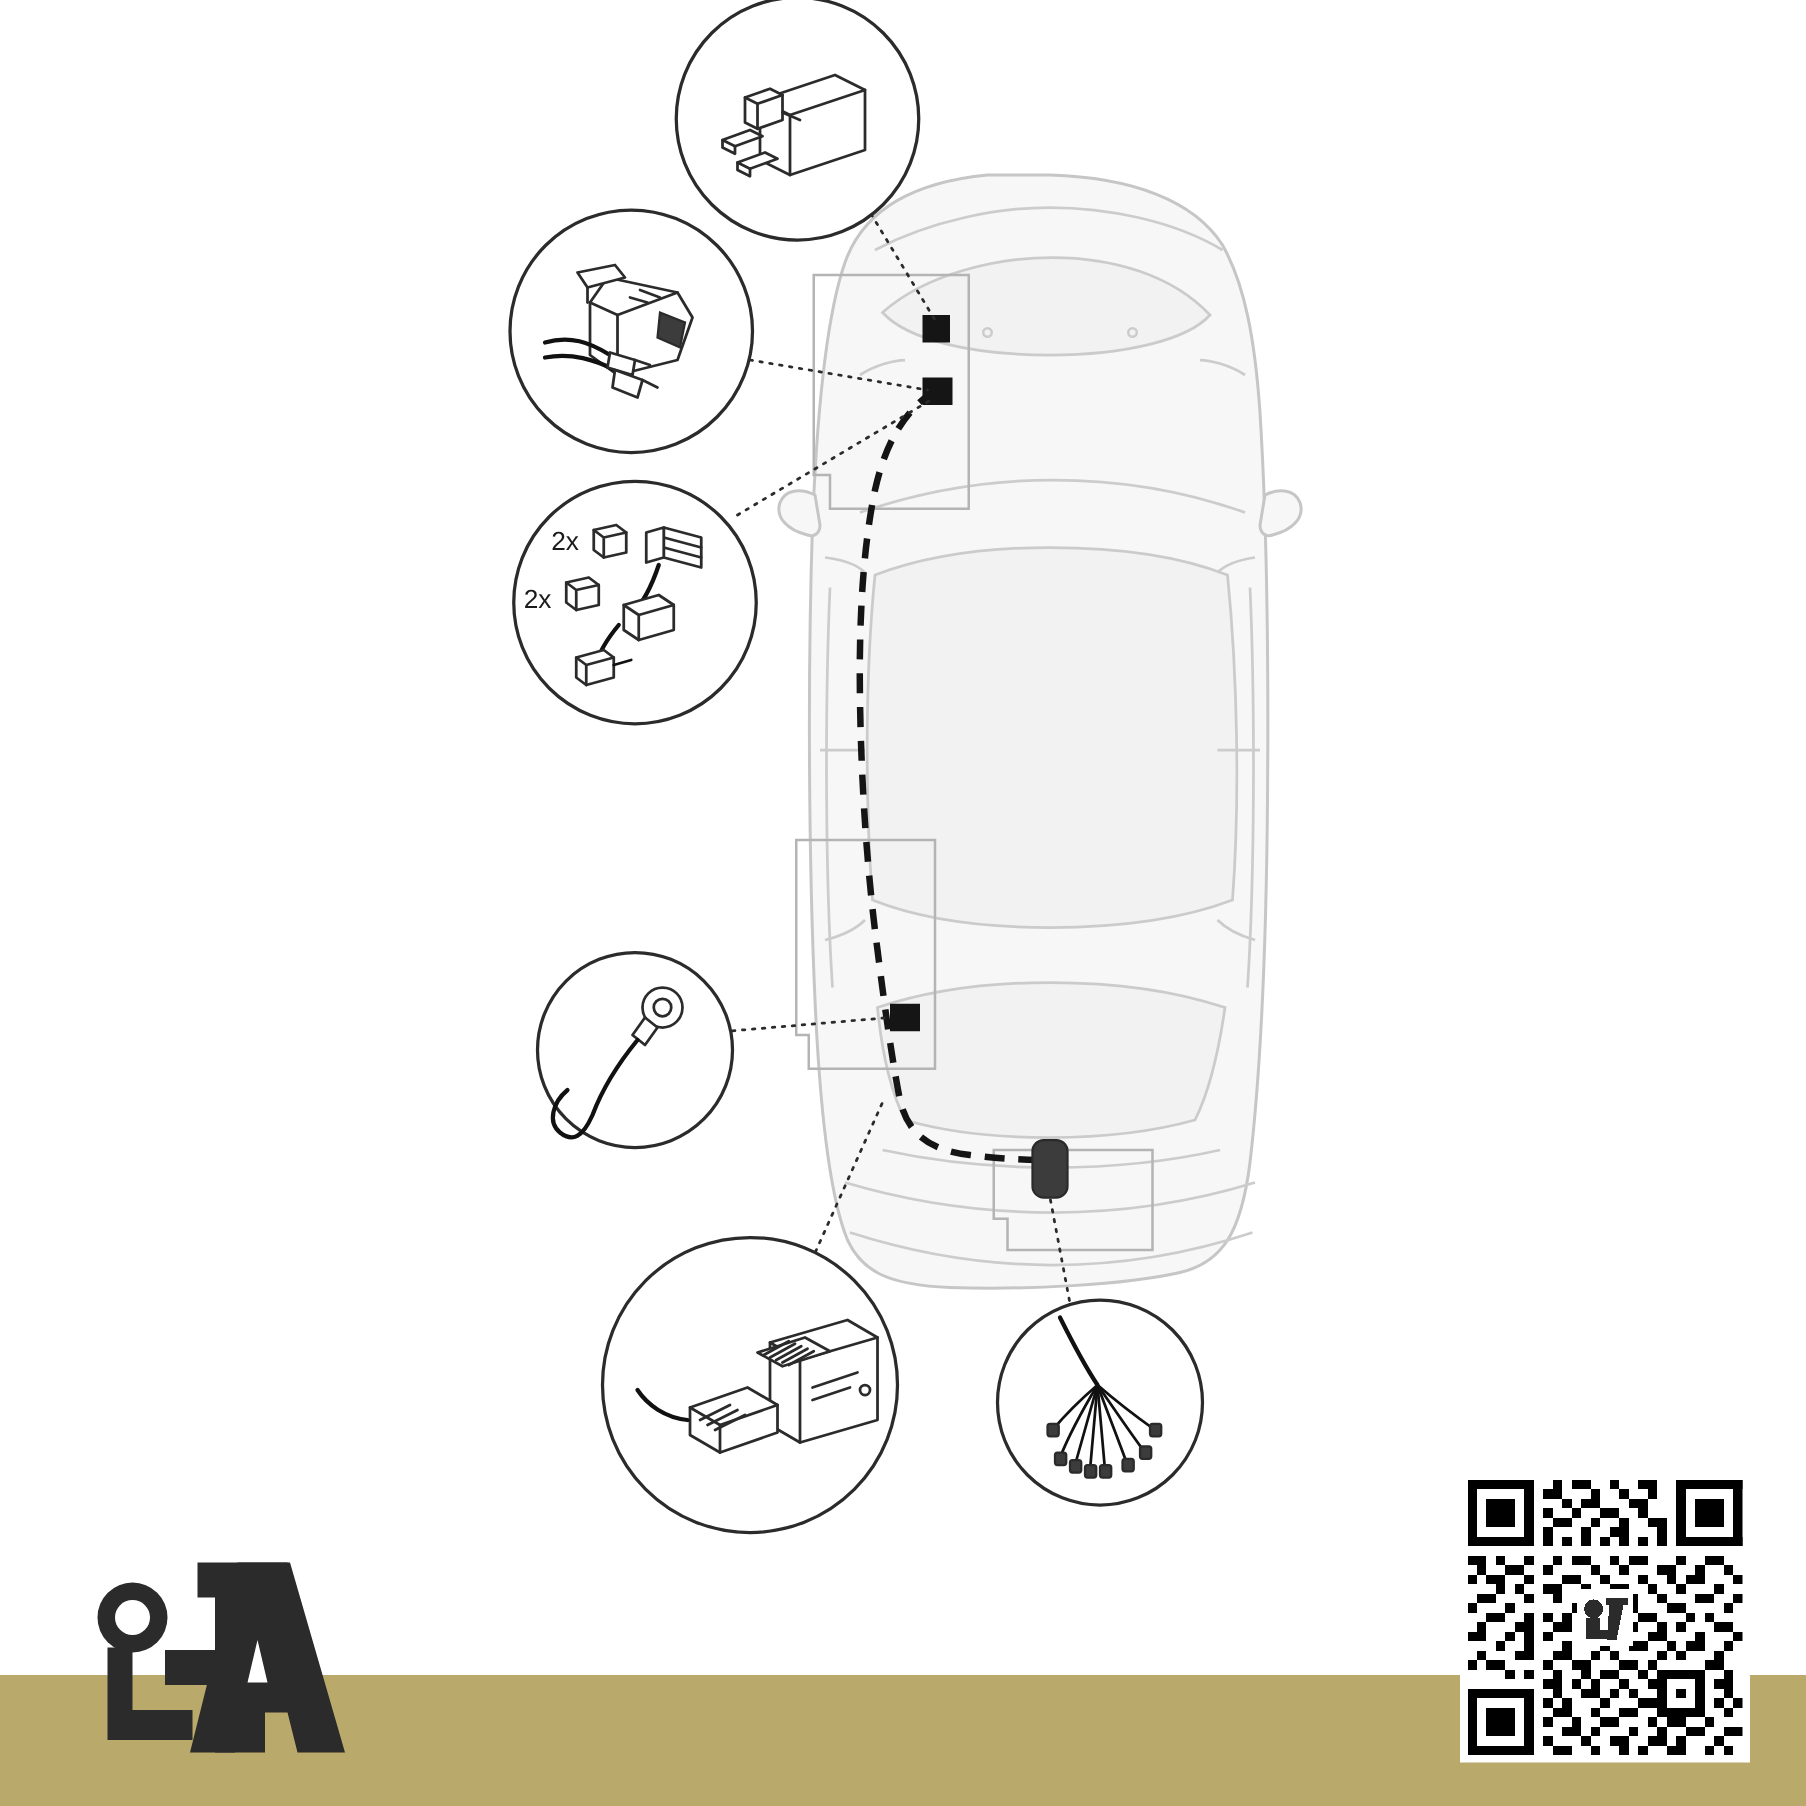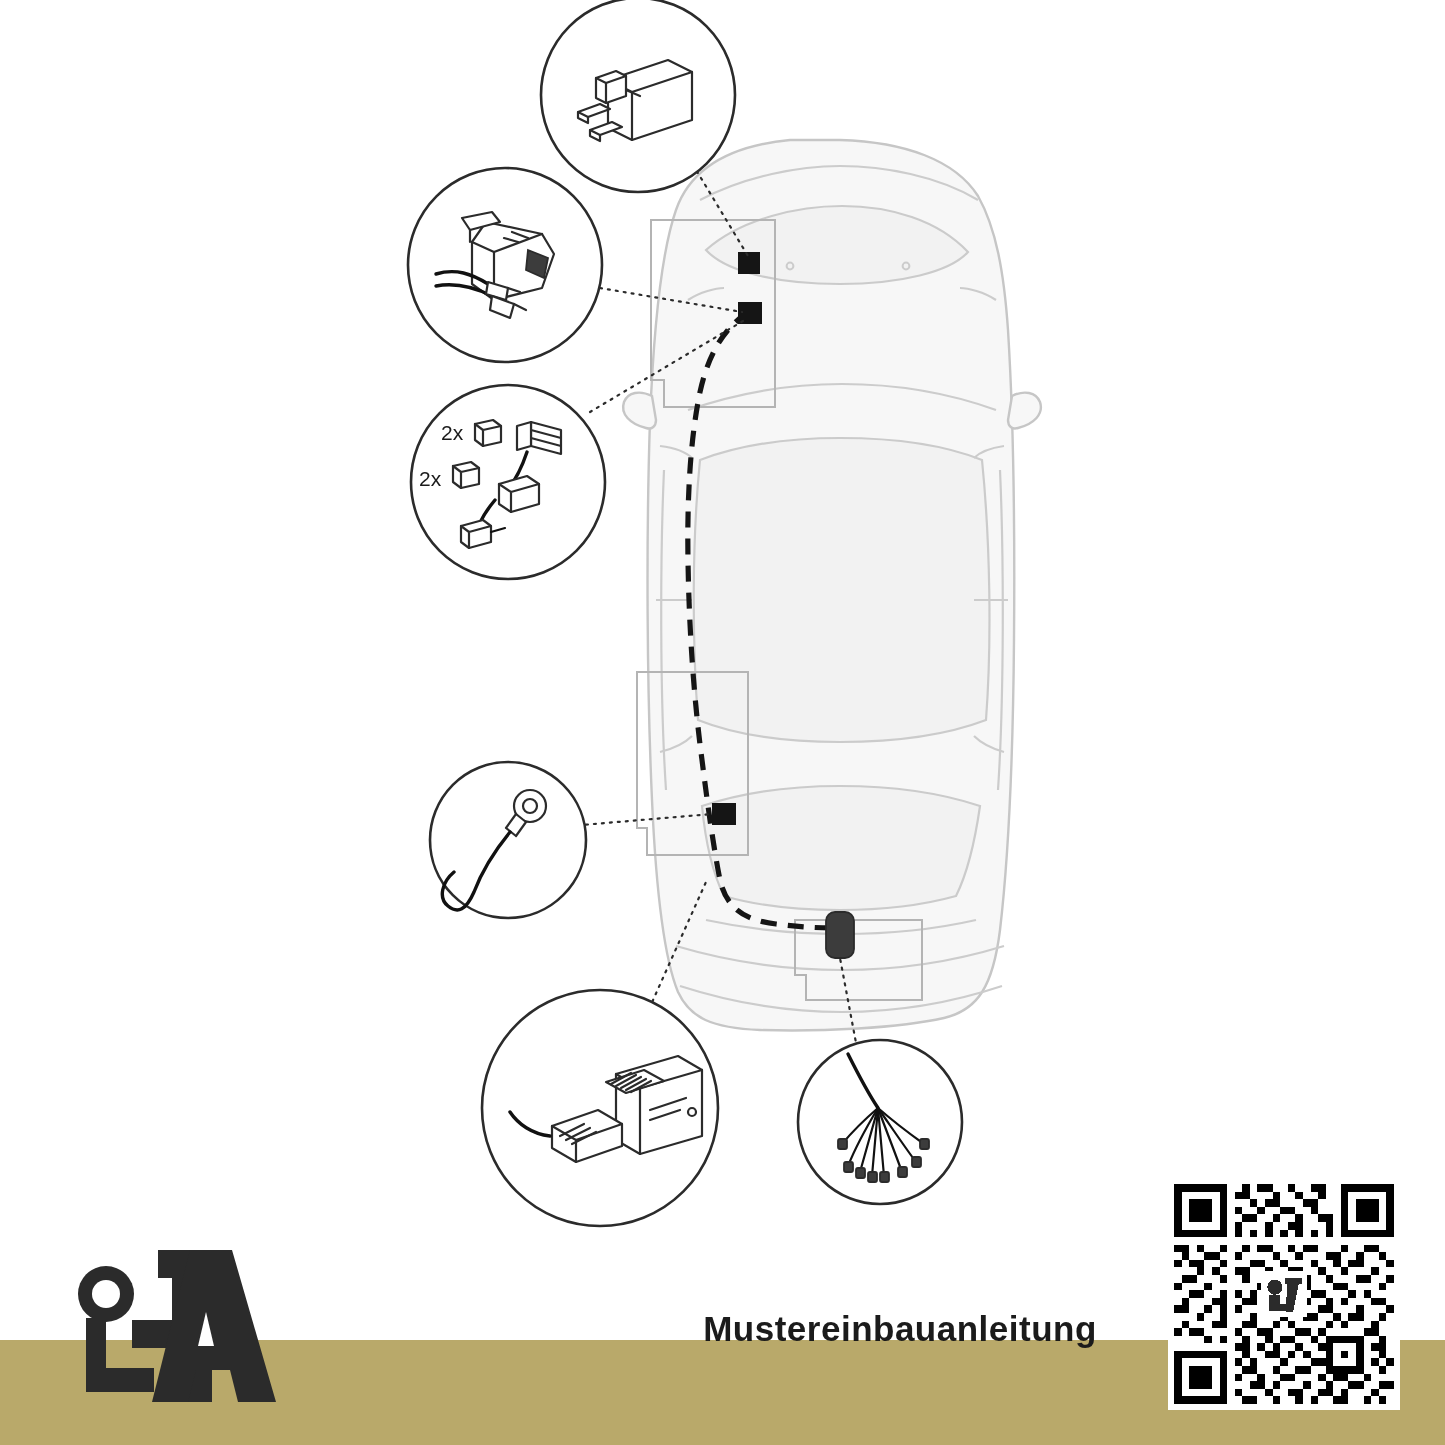--- a/index.html
+++ b/index.html
@@ -337,21 +337,20 @@
         <path d="M 128 8 L 170 8 L 214 160 L 176 160 L 168 128 L 134 128 L 126 160 L 90 160 Z"></path>
         <path d="M 144 70 L 152 104 L 136 104 Z" fill="#ffffff"></path>
 
         <circle cx="44" cy="52" r="28" fill="#2b2b2b"></circle>
         <circle cx="44" cy="52" r="14" fill="#ffffff"></circle>
         <path d="M 24 76 L 44 76 L 44 126 L 92 126 L 92 150 L 24 150 Z"></path>
       </g>
     </svg>
   </div>
 
-  <div class="caption">Mustereinbauanleitung</div>
 
   <div class="qr-box">
     <svg viewBox="0 0 29 29" width="220" height="220" shape-rendering="crispEdges">
       <rect width="29" height="29" fill="#ffffff"></rect>
       <g fill="#000000">
 
         <rect x="0" y="0" width="7" height="1"></rect>
           <rect x="0" y="6" width="7" height="1"></rect>
         <rect x="0" y="0" width="1" height="7"></rect>
           <rect x="6" y="0" width="1" height="7"></rect>

